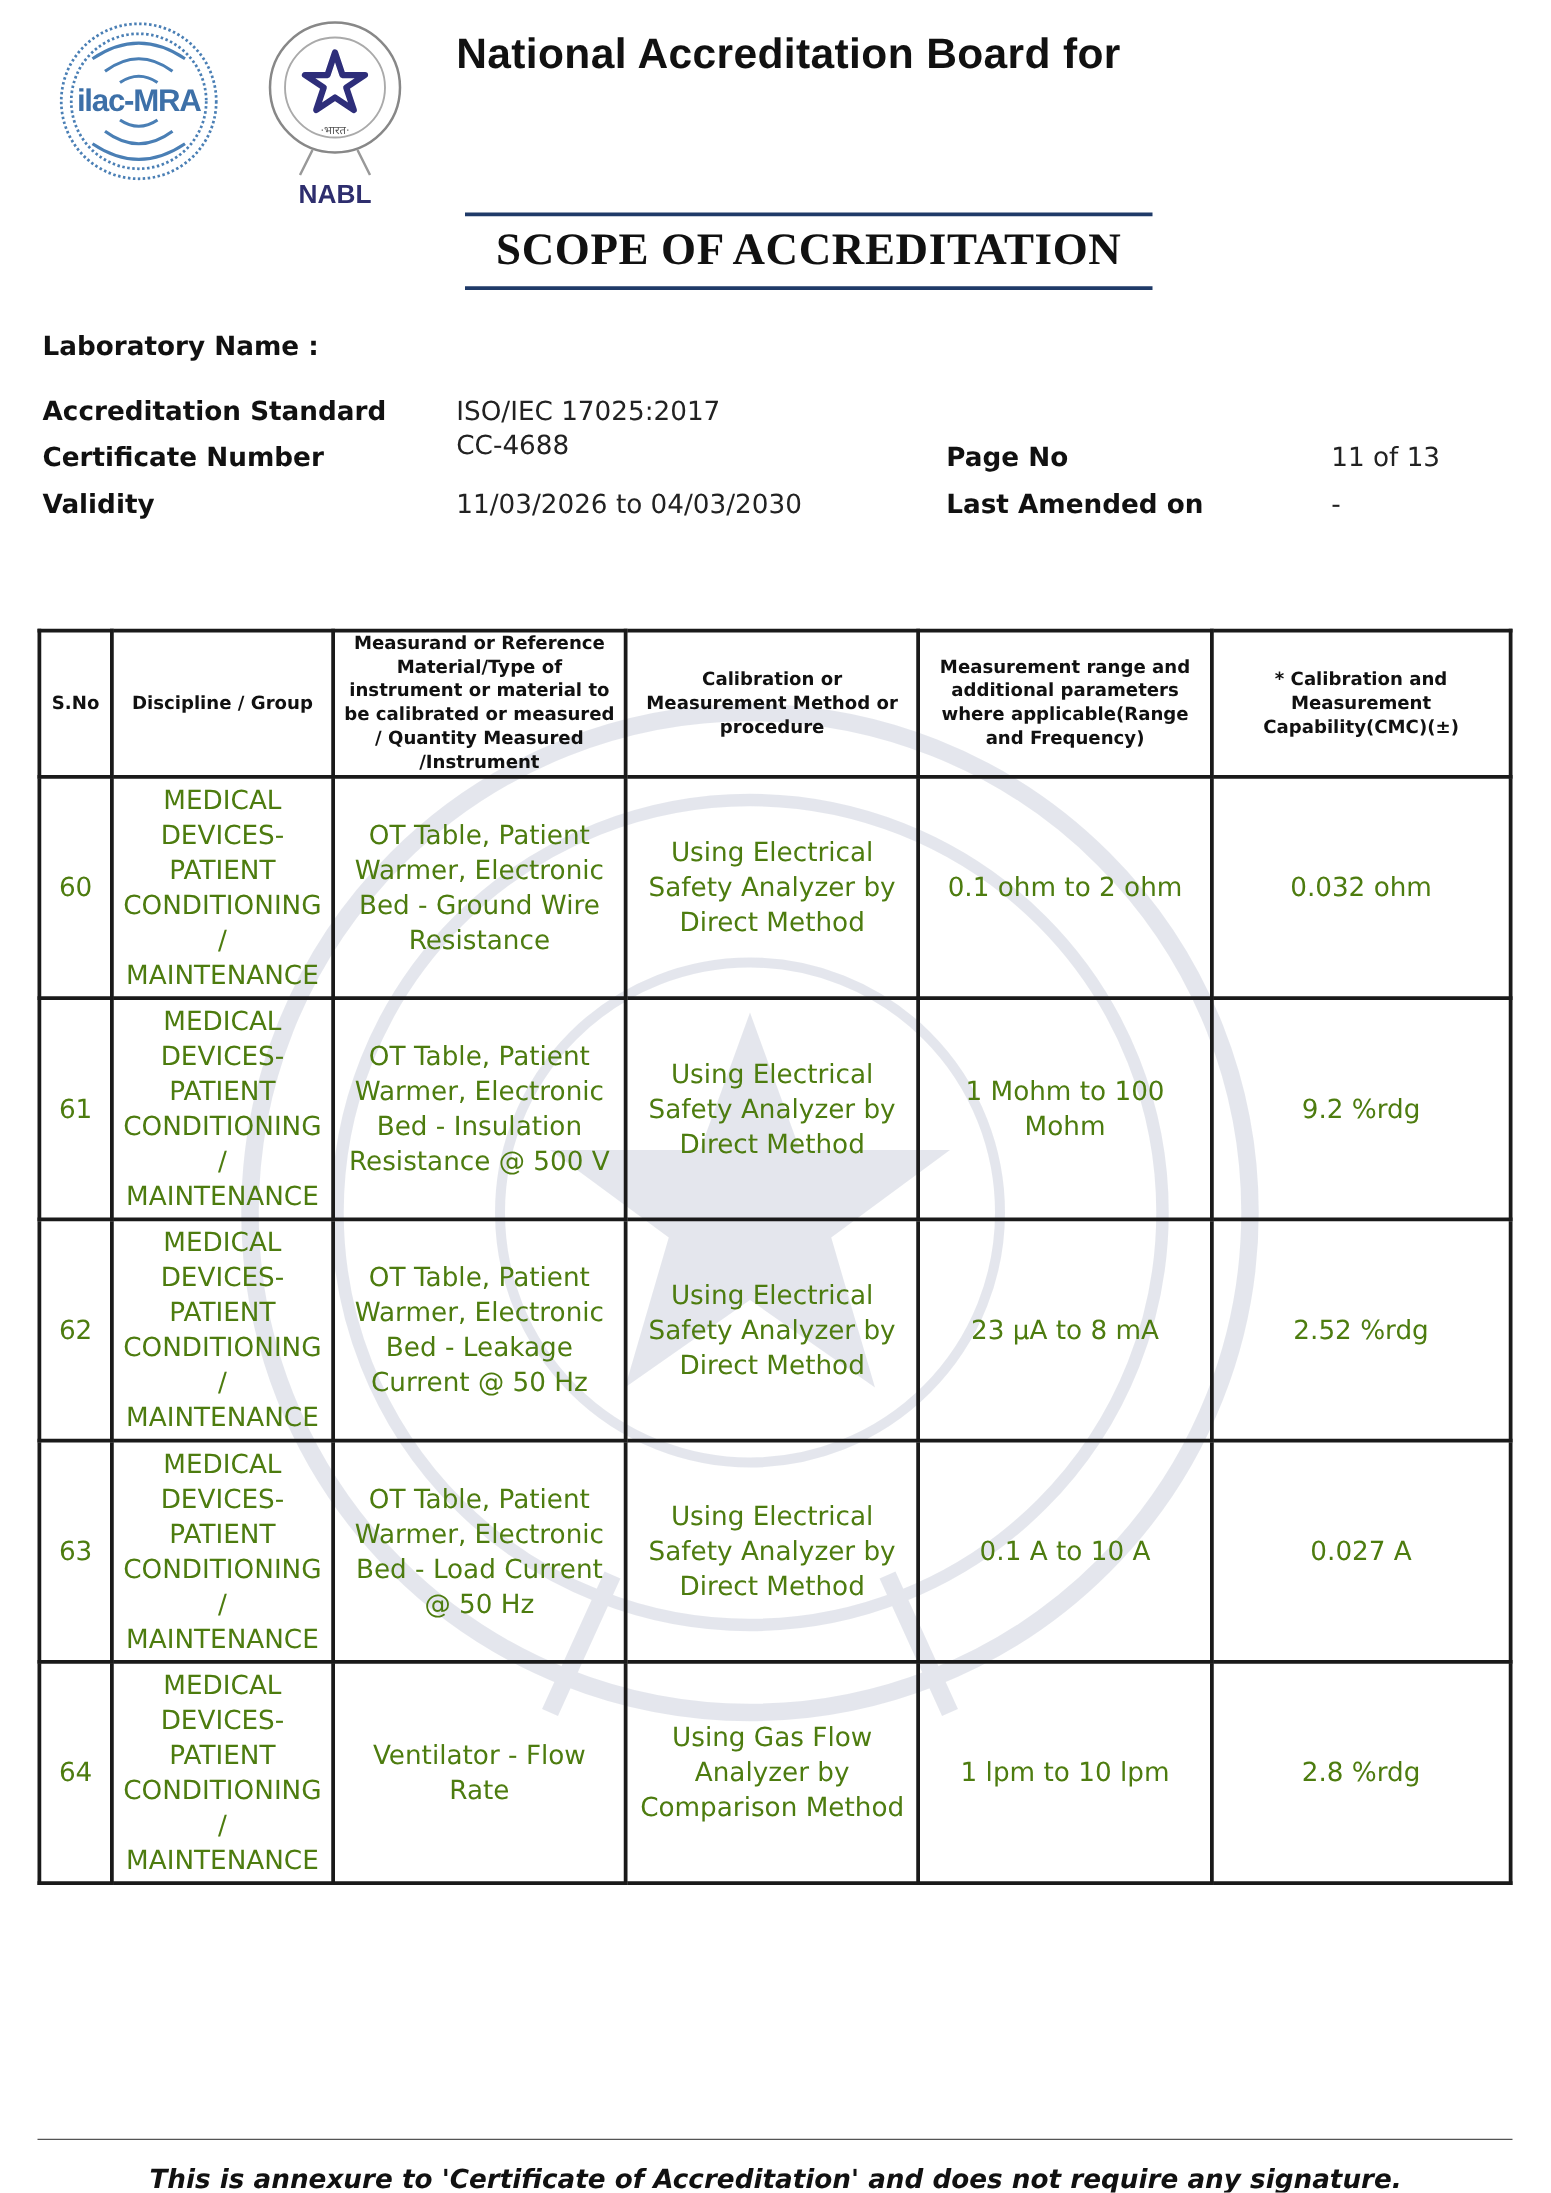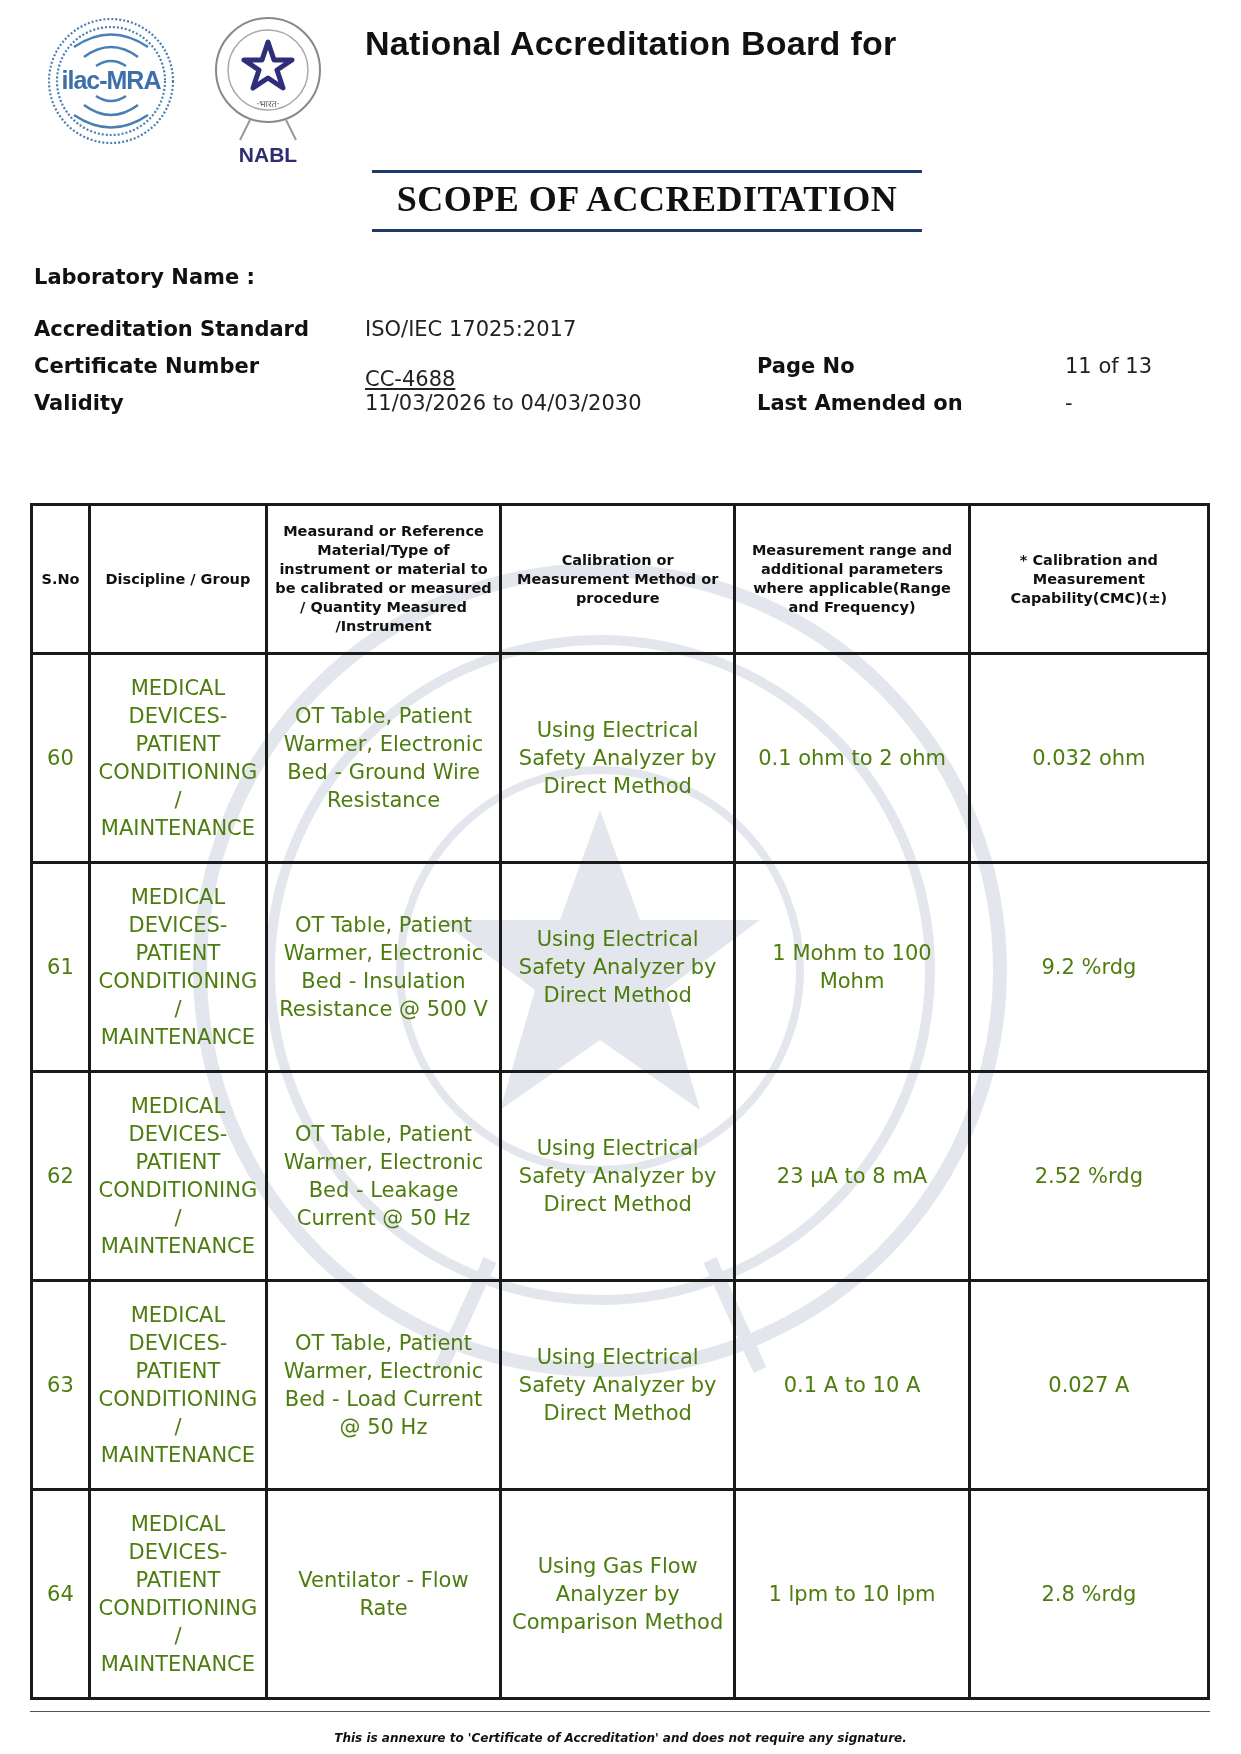--- a/index.html
+++ b/index.html
@@ -12,27 +12,27 @@
 
   .org-name { position: absolute; left: 365px; top: 24px; font-family: "Liberation Sans", sans-serif; font-weight: bold; font-size: 34px; line-height: 39px; color: #111; letter-spacing: 0.3px; }
 
   .scope-box { position: absolute; left: 372px; top: 170px; width: 550px; height: 56px; border-top: 3px solid #1f3a68; border-bottom: 3px solid #1f3a68; }
   .scope-title { position: absolute; left: 0; right: 0; top: 5px; text-align: center; font-family: "Liberation Serif", serif; font-weight: bold; font-size: 36px; letter-spacing: 0.5px; color: #111; }
 
   .info { position: absolute; font-size: 21px; line-height: 27px; color: #222; }
   .info.label { font-weight: bold; color: #111; }
 
   table.scope { position: absolute; left: 30px; top: 503px; width: 1180px; border-collapse: collapse; z-index: 1; }
-  table.scope th, table.scope td { border: 3px solid #1a1a1a; padding: 16px 6px; vertical-align: middle; }
+  table.scope th, table.scope td { border: 3px solid #1a1a1a; padding: 0 6px; vertical-align: middle; }
   table.scope th { font-weight: bold; font-size: 14.5px; line-height: 19px; text-align: center; height: 102px; background: transparent; }
   table.scope td { font-size: 21px; line-height: 28px; text-align: center; height: 174px; color: #4d7c0f; background: transparent; }
   col.c1 { width: 58px; } col.c2 { width: 177px; } col.c3 { width: 235px; } col.c4 { width: 235px; } col.c5 { width: 235px; } col.c6 { width: 240px; }
 
   .footer-line { position: absolute; left: 30px; top: 1711px; width: 1180px; height: 0; border-top: 1.5px solid #555; }
-  .footer-note { position: absolute; left: 0; right: 0; top: 1731px; text-align: center; font-weight: bold; font-style: italic; font-size: 12px; color: #111; }
+  .footer-note { position: absolute; left: 0; right: 0; top: 1731px; text-align: center; font-weight: bold; font-style: italic; font-size: 21px; color: #111; }
 </style>
 </head>
 <body>
 
 <svg class="watermark" viewBox="0 0 820 820">
   <circle cx="410" cy="410" r="400" fill="none" stroke="#3a4a7a" stroke-width="14"></circle>
   <circle cx="410" cy="410" r="330" fill="none" stroke="#3a4a7a" stroke-width="10"></circle>
   <circle cx="410" cy="410" r="200" fill="none" stroke="#3a4a7a" stroke-width="8"></circle>
   <polygon points="410,250 450,360 570,360 475,430 510,550 410,480 310,550 345,430 250,360 370,360" fill="#3a4a7a"></polygon>
   <path d="M300 700 L250 810 M520 700 L570 810" stroke="#3a4a7a" stroke-width="14" fill="none"></path>
@@ -72,21 +72,21 @@
 </div>
 
 <div class="info label" style="left:34px; top:264px;">Laboratory Name :</div>
 <div class="info" style="left:365px; top:252px;">
 </div>
 
 <div class="info label" style="left:34px; top:316px;">Accreditation Standard</div>
 <div class="info" style="left:365px; top:316px;">ISO/IEC 17025:2017</div>
 
 <div class="info label" style="left:34px; top:353px;">Certificate Number</div>
-<div class="info" style="left:365px; top:366px;text-decoration:underline;">CC-4688</div>
+<div class="info" style="left:365px; top:343px;">CC-4688</div>
 <div class="info label" style="left:757px; top:353px;">Page No</div>
 <div class="info" style="left:1065px; top:353px;">11 of 13</div>
 
 <div class="info label" style="left:34px; top:390px;">Validity</div>
 <div class="info" style="left:365px; top:390px;">11/03/2026 to 04/03/2030</div>
 <div class="info label" style="left:757px; top:390px;">Last Amended on</div>
 <div class="info" style="left:1065px; top:390px;">-</div>
 
 <table class="scope">
   <colgroup>

